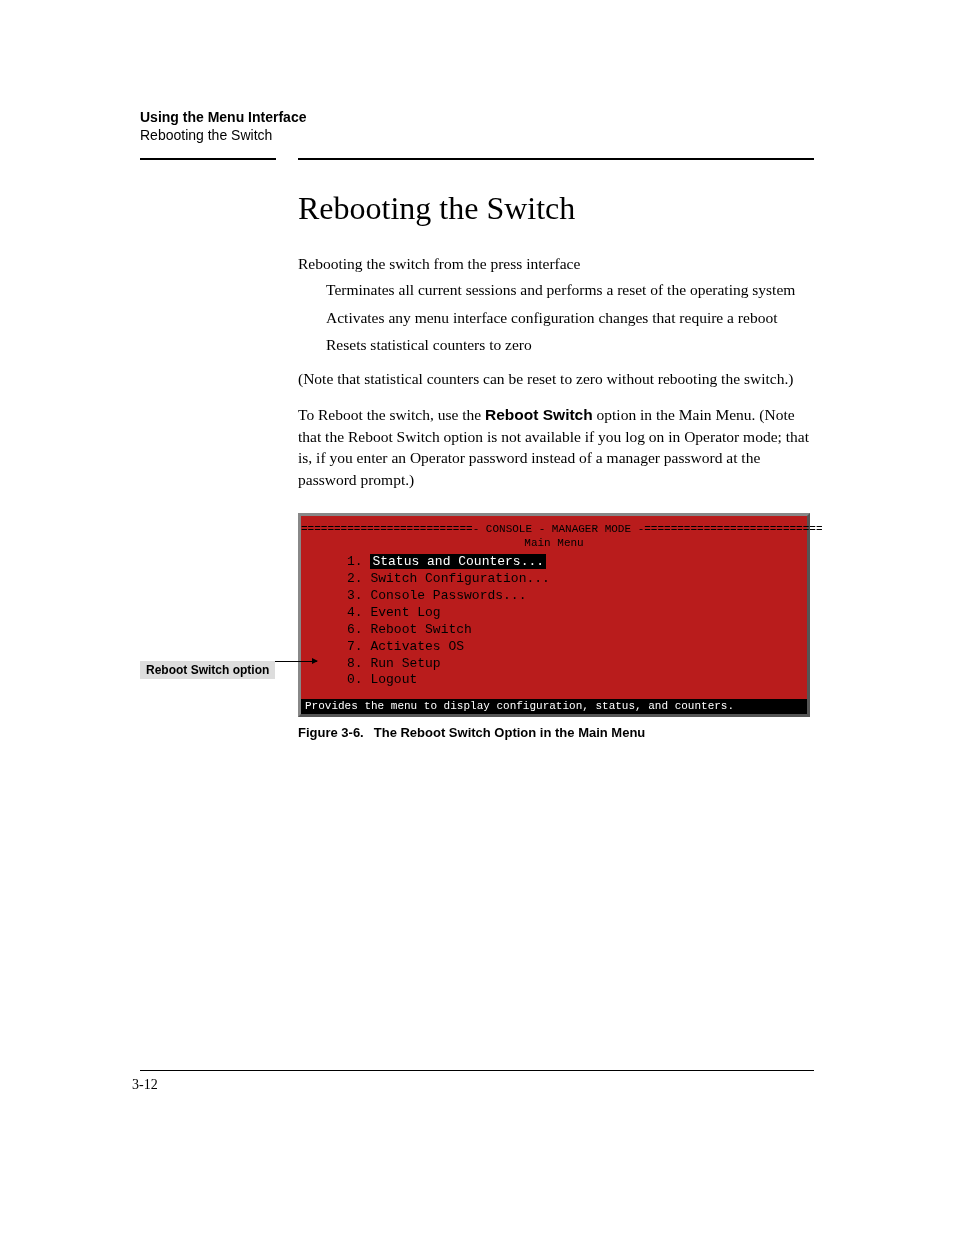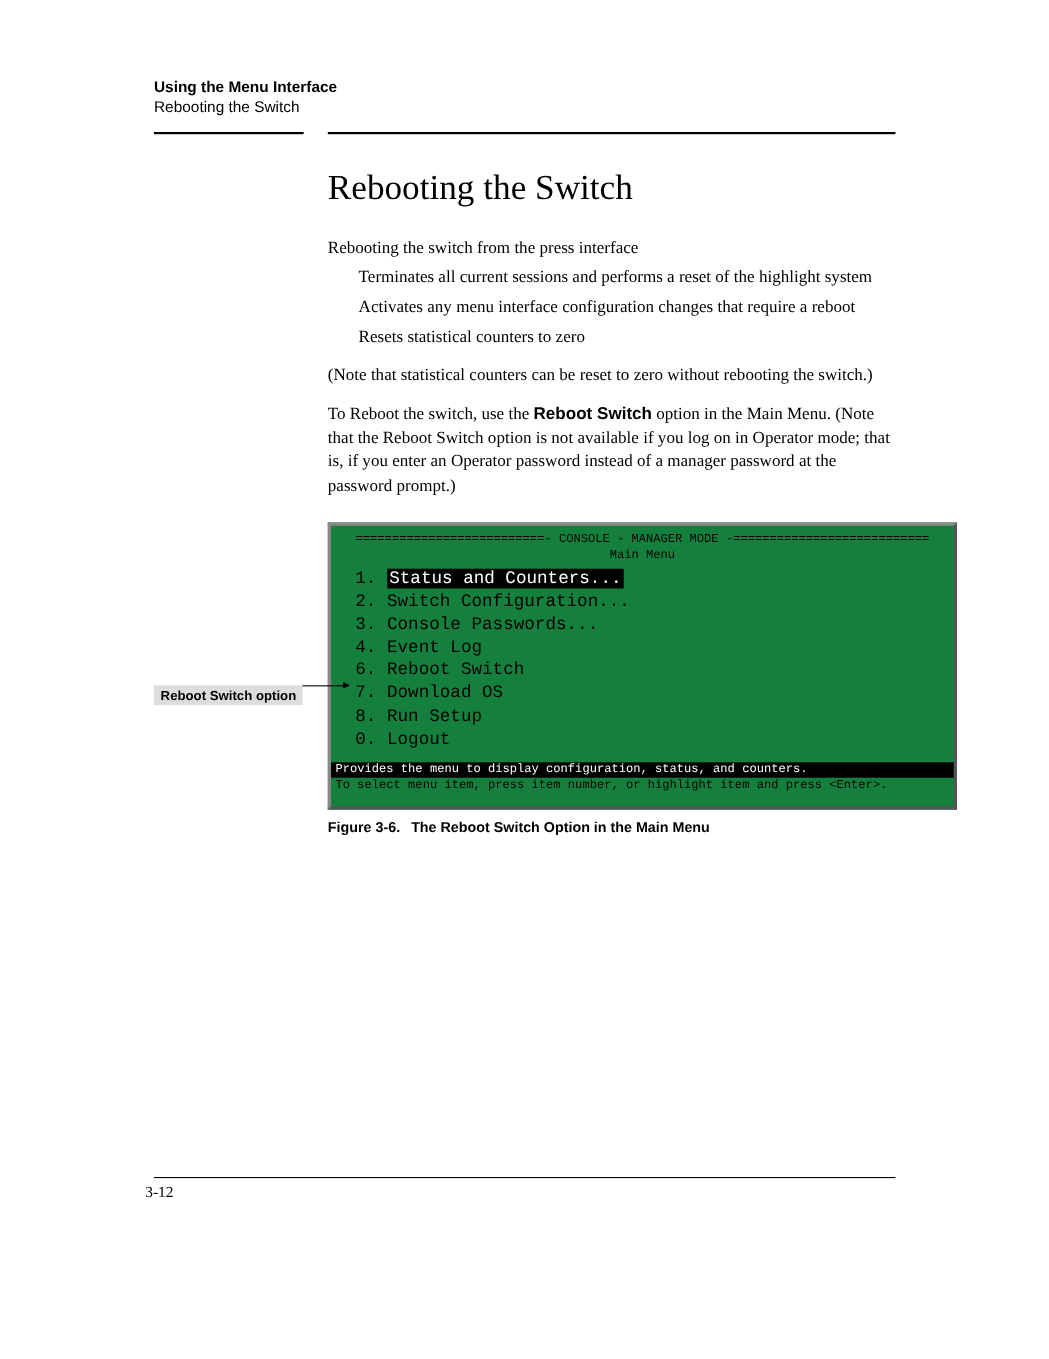--- a/index.html
+++ b/index.html
@@ -8,21 +8,21 @@
     padding: 0;
     background: #fff;
     font-family: "Century Schoolbook", "New Century Schoolbook", Georgia, serif;
     color: #000;
   }
   .page {
     width: 954px;
     height: 1235px;
     position: relative;
     box-sizing: border-box;
-    padding: 70px 140px 0 140px;
+    padding: 108px 140px 0 140px;
   }
   .running-head {
     font-family: Arial, Helvetica, sans-serif;
     font-size: 14px;
     line-height: 1.3;
   }
   .running-head .bold { font-weight: bold; }
   .rule-row {
     display: flex;
     margin-top: 14px;
@@ -64,40 +64,41 @@
 
   .figure-wrap {
     position: relative;
     margin-top: 22px;
   }
   .console {
     border: 3px solid #888;
     border-right-color: #555;
     border-bottom-color: #555;
     box-sizing: border-box;
-    width: 572px;
+    width: 512px;
     padding: 0;
-    background: #15803d;
+    background: #b91c1c;
   }
   .console-inner {
     padding: 6px 0 4px 0;
   }
   pre.term {
     font-family: "Courier New", Courier, monospace;
     font-size: 11px;
     line-height: 1.3;
     margin: 0;
     white-space: pre;
   }
   .term-center { text-align: center; }
   .menu-list {
     font-family: "Courier New", Courier, monospace;
-    font-size: 16px;
+    font-size: 13px;
     line-height: 1.3;
     padding: 4px 0 6px 22px;
+    margin-left: 24px;
   }
   .menu-row { white-space: pre; }
   .menu-row .num { display: inline; }
   .menu-row .label { display: inline; }
   .hl {
     background: #000;
     color: #fff;
     padding: 0 2px;
   }
   .status-bar {
@@ -186,21 +187,21 @@
     <div class="rule-long"></div>
   </div>
 
   <div class="content">
 
     <h1 class="title">Rebooting the Switch</h1>
 
     <p class="body-text">Rebooting the switch from the press interface</p>
 
     <div class="bullets">
-      <div class="item">Terminates all current sessions and performs a reset of the highlight system</div>
+      <div class="item">Terminates all current sessions and performs a reset of the operating system</div>
       <div class="item">Activates any menu interface configuration changes that require a reboot</div>
       <div class="item">Resets statistical counters to zero</div>
     </div>
 
     <p class="body-text para">(Note that statistical counters can be reset to zero without rebooting the switch.)</p>
 
     <p class="body-text para">
       <span>To Reboot the switch, use the </span><span class="bold-sans">Reboot Switch</span><span> option in the Main Menu. (Note that the Reboot Switch option is not available if you log on in Operator mode; that is, if you enter an Operator password instead of a manager password at the password prompt.)</span>
     </p>
 
@@ -215,27 +216,26 @@
         <div class="console-inner">
           <pre class="term term-center">==========================- CONSOLE - MANAGER MODE -===========================</pre>
           <pre class="term term-center">Main Menu</pre>
 
           <div class="menu-list">
             <div class="menu-row"><span class="num">1.</span> <span class="label hl">Status and Counters...</span></div>
             <div class="menu-row"><span class="num">2.</span> <span class="label">Switch Configuration...</span></div>
             <div class="menu-row"><span class="num">3.</span> <span class="label">Console Passwords...</span></div>
             <div class="menu-row"><span class="num">4.</span> <span class="label">Event Log</span></div>
             <div class="menu-row"><span class="num">6.</span> <span class="label">Reboot Switch</span></div>
-            <div class="menu-row"><span class="num">7.</span> <span class="label">Download OS</span></div>
+            <div class="menu-row"><span class="num">7.</span> <span class="label">Activates OS</span></div>
             <div class="menu-row"><span class="num">8.</span> <span class="label">Run Setup</span></div>
             <div class="menu-row"><span class="num">0.</span> <span class="label">Logout</span></div>
           </div>
         </div>
         <div class="status-bar">Provides the menu to display configuration, status, and counters.</div>
-        <div class="hint-line">To select menu item, press item number, or highlight item and press &lt;Enter&gt;.</div>
       </div>
 
       <div class="fig-caption">
         <span>Figure 3-6.</span><span class="gap"></span><span>The Reboot Switch Option in the Main Menu</span>
       </div>
 
     </div>
 
   </div>
 

